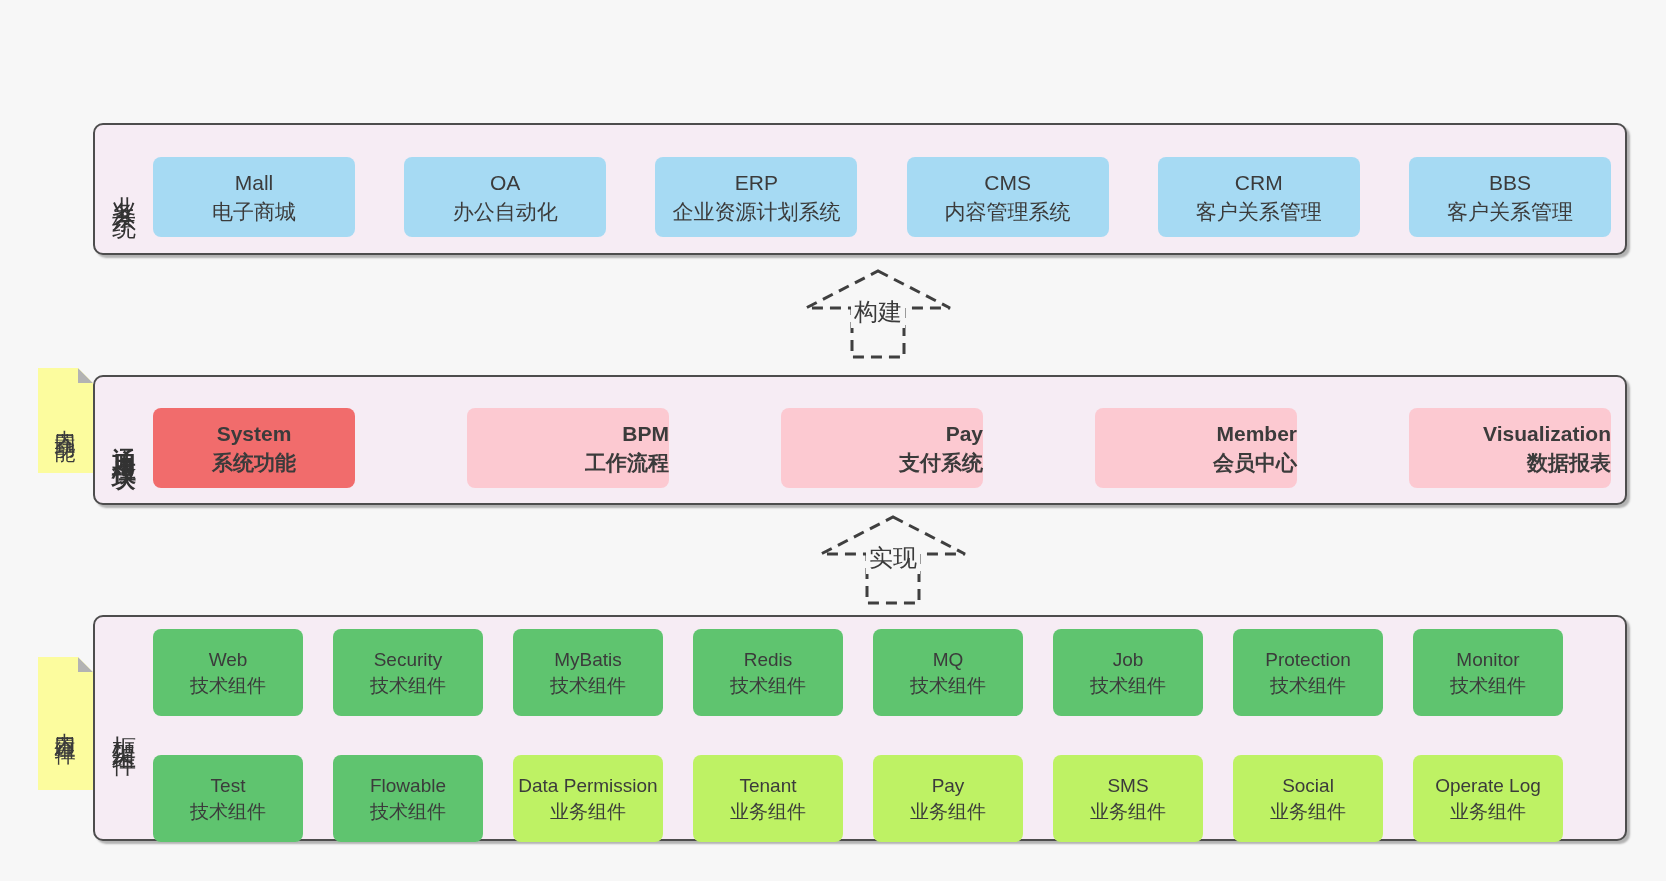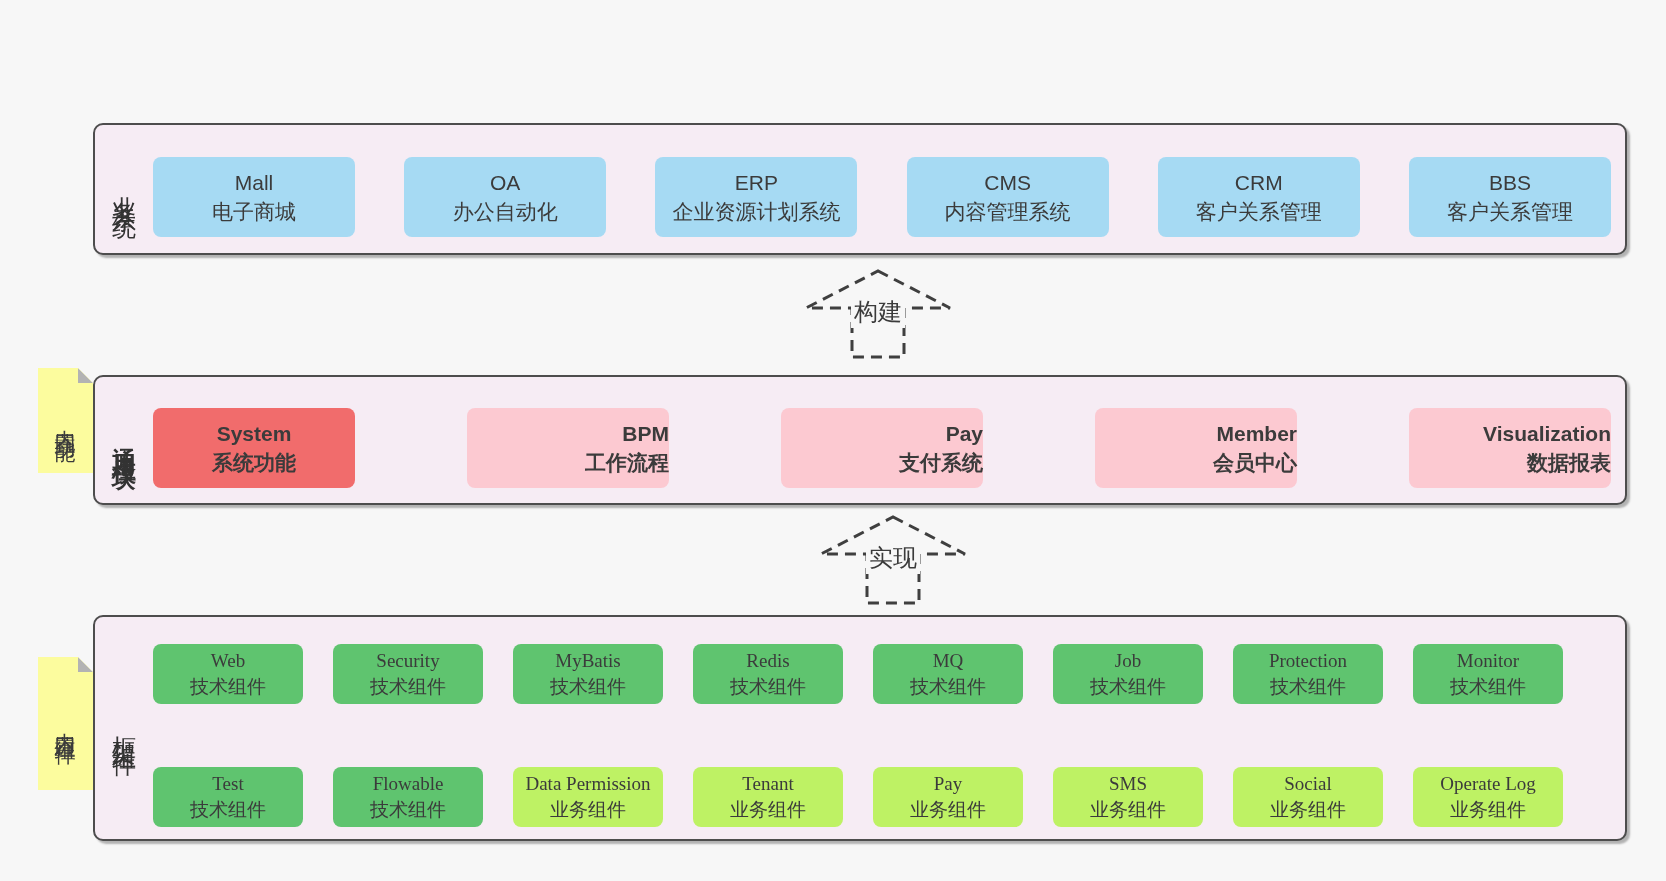--- a/index.html
+++ b/index.html
@@ -33,21 +33,21 @@
   .rows{
     flex:1;display:flex;flex-direction:column;justify-content:center;
     gap:24px;padding-right:62px;
   }
   .box{
     border-radius:8px;display:flex;flex-direction:column;
     align-items:center;justify-content:center;text-align:center;margin-top:15px;
   }
   .box .en,.box .zh{line-height:29px;font-size:21px;}
   .band-1 .box,.band-2 .box{width:202px;height:80px;}
-  .band-3 .box{width:150px;height:60px;font-family:Liberation Serif, serif;}
+  .band-3 .box{width:150px;height:87px;}
   .band-3 .box .en,.band-3 .box .zh{line-height:26px;font-size:19px;}
   .v-blue{background:#a6daf3;}
   .v-red{background:#f16c6c;}
   .v-pink{background:#fcc9d1;align-items:flex-end;}
   .v-green-dark{background:#5fc46f;}
   .v-green-light{background:#bef264;}
   .note{
     position:absolute;left:38px;width:55px;background:#fcfc9e;
     clip-path:polygon(0 0,calc(100% - 15px) 0,100% 15px,100% 100%,0 100%);
     display:flex;align-items:center;justify-content:center;z-index:0;

